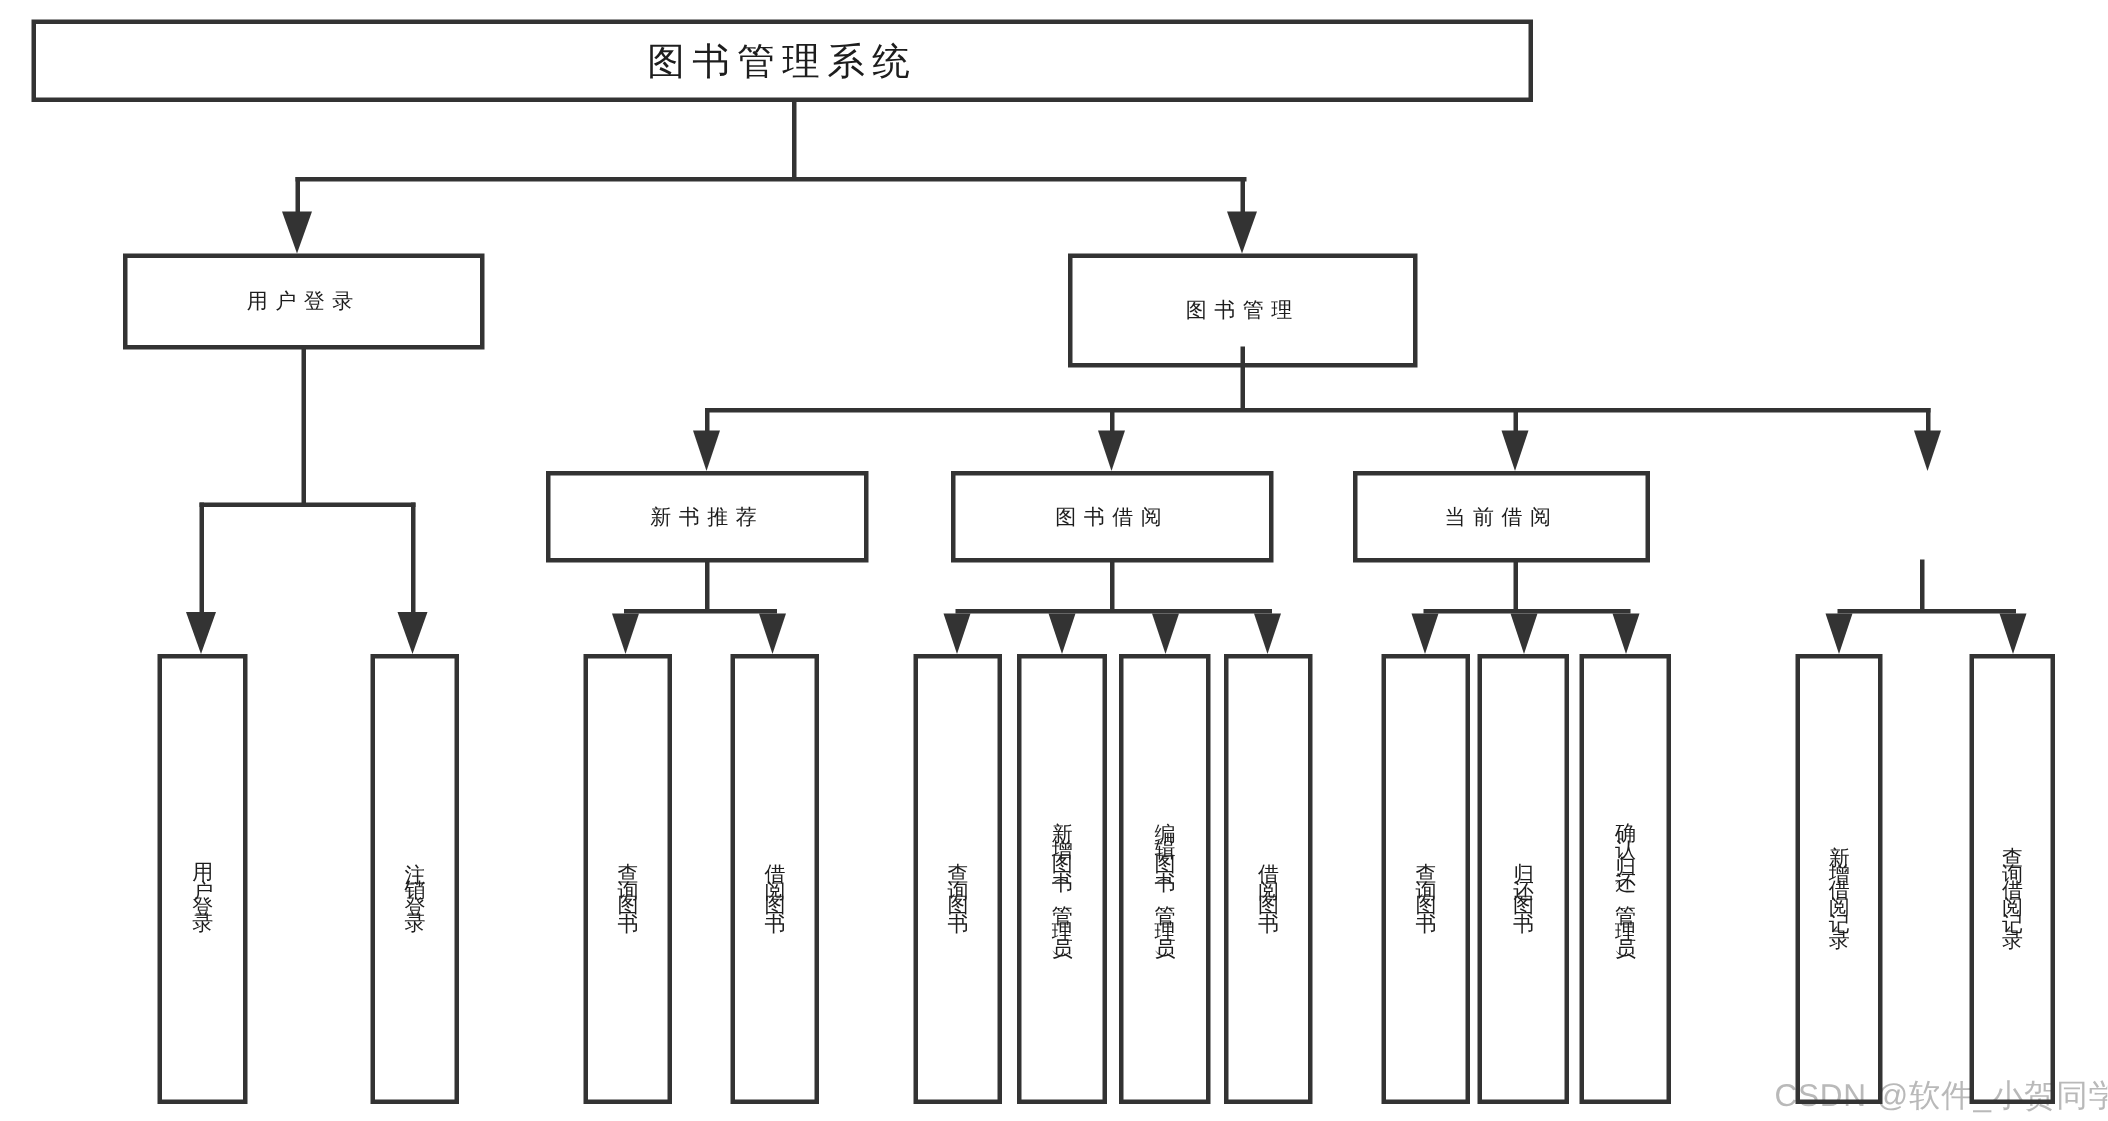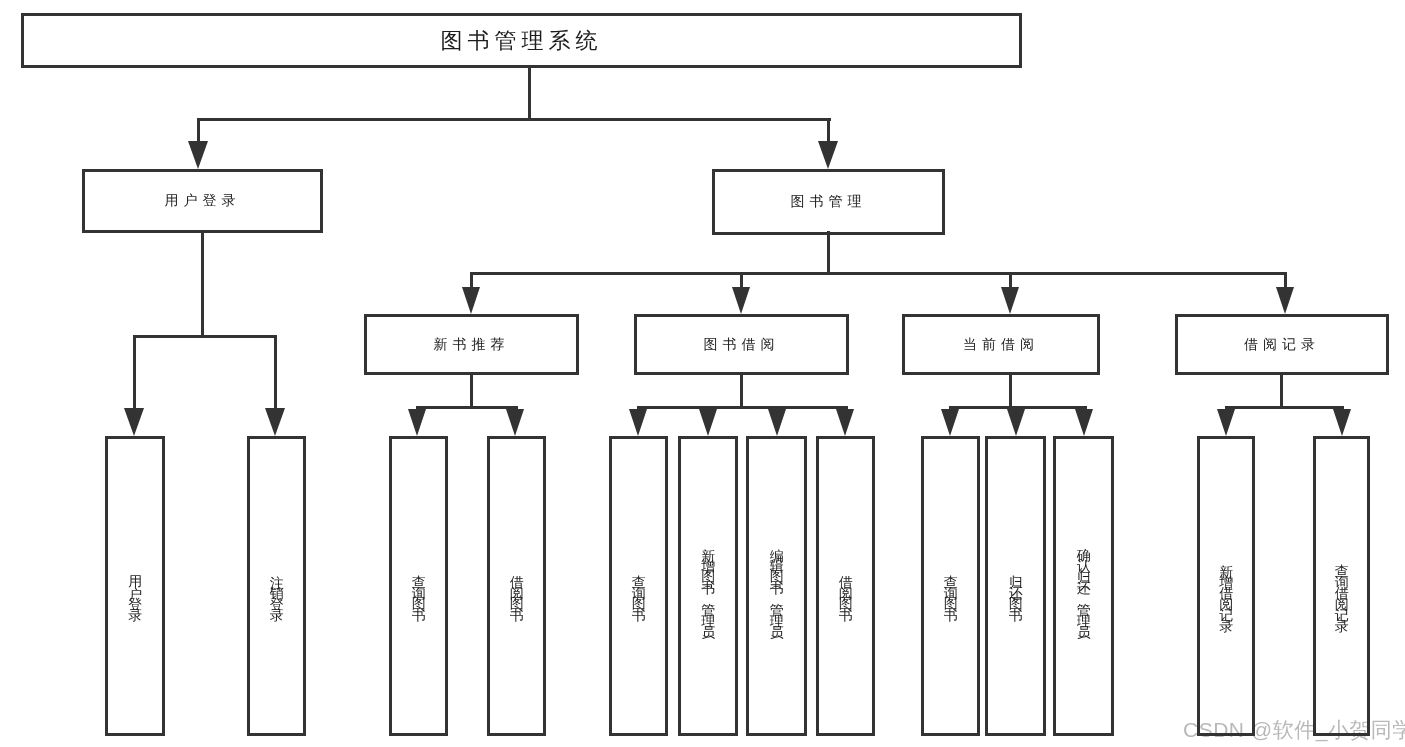--- a/index.html
+++ b/index.html
@@ -6,21 +6,21 @@
   .canvas{
     position:relative;width:1405px;height:747px;background:#ffffff;
     font-family:"Liberation Sans","DejaVu Sans",sans-serif;
     overflow:hidden;
   }
   .box{
     position:absolute;border:3px solid #333333;background:transparent;
     box-sizing:border-box;display:flex;align-items:center;justify-content:center;
   }
   .lbl{color:#1d1d1d;font-size:14px;letter-spacing:5px;white-space:nowrap;}
-  .box.root .lbl{font-size:22px;}
+  .box.root .lbl{font-size:25px;}
   .box.v .lbl{
     writing-mode:vertical-rl;text-orientation:mixed;
     letter-spacing:11px;line-height:1.1;white-space:normal;
   }
   .hline,.vline{position:absolute;background:#333333;}
   .hline{height:3px;}
   .vline{width:3px;}
   .arrow{
     position:absolute;width:0;height:0;
     border-left:9px solid transparent;border-right:9px solid transparent;
@@ -89,35 +89,32 @@
 
   <span class="watermark">CSDN @软件_小贺同学</span>
 
   <div class="box root" style="left:21px;top:13px;width:1001px;height:55px;">
     <span class="lbl">图书管理系统</span>
   </div>
 
   <div class="box" style="left:82px;top:169px;width:241px;height:64px;">
     <span class="lbl">用户登录</span>
   </div>
-  <div class="box" style="left:712px;top:169px;width:233px;height:66px;">
+  <div class="box" style="left:712px;top:169px;width:233px;height:76px;">
     <span class="lbl">图书管理</span>
   </div>
 
   <div class="box" style="left:634px;top:314px;width:215px;height:61px;">
     <span class="lbl">图书借阅</span>
   </div>
   <div class="box" style="left:364px;top:314px;width:215px;height:61px;">
     <span class="lbl">新书推荐</span>
   </div>
   <div class="box" style="left:902px;top:314px;width:198px;height:61px;">
     <span class="lbl">当前借阅</span>
-  </div>
-  <div class="box" style="left:1175px;top:314px;width:214px;height:61px;">
-    <span class="lbl">借阅记录</span>
   </div>
 
   <div class="box v" style="left:105px;top:436px;width:60px;height:300px;">
     <span class="lbl">用户登录</span>
   </div>
   <div class="box v" style="left:247px;top:436px;width:59px;height:300px;">
     <span class="lbl">注销登录</span>
   </div>
 
   <div class="box v" style="left:389px;top:436px;width:59px;height:300px;">

